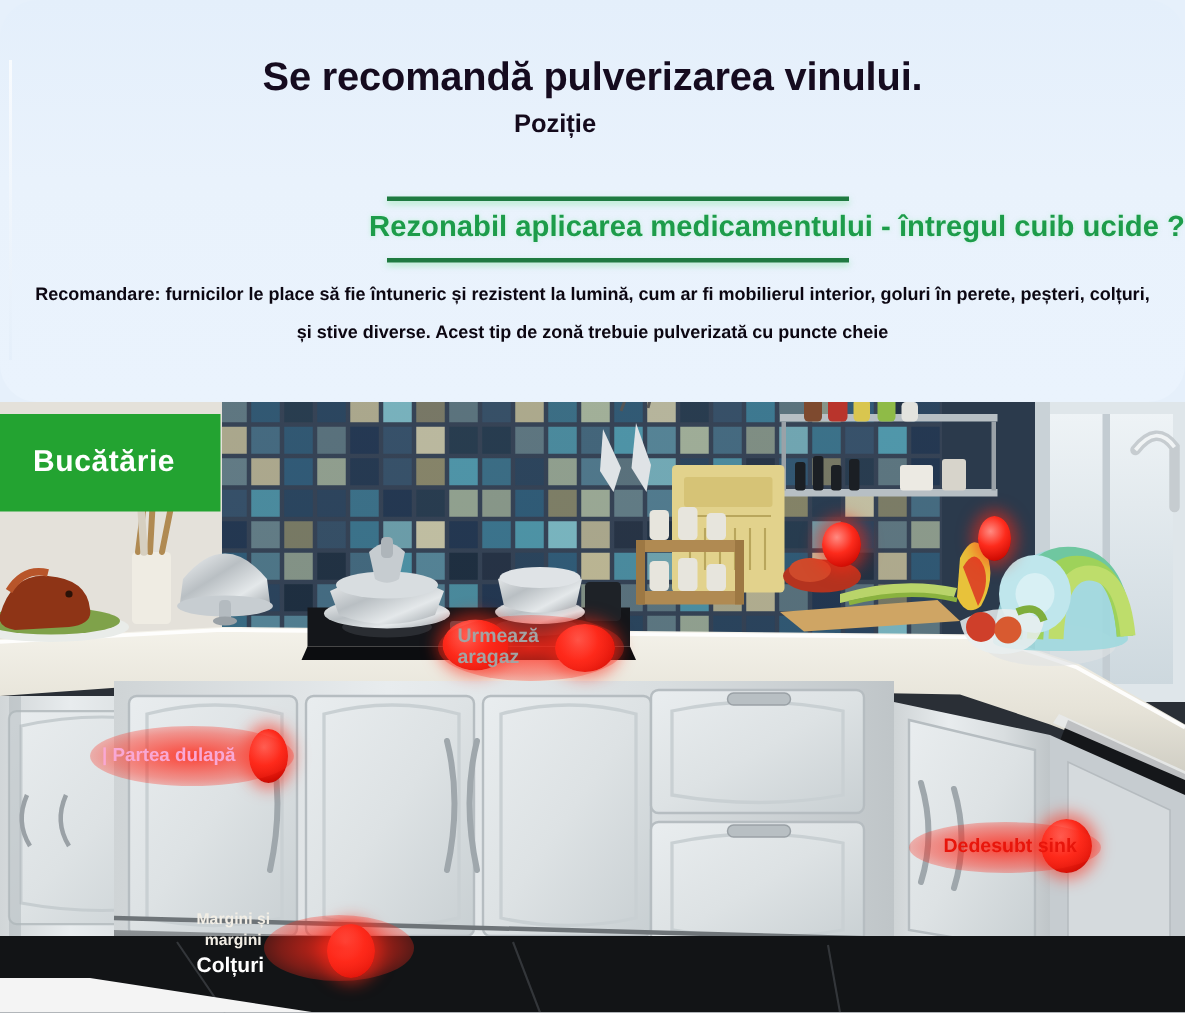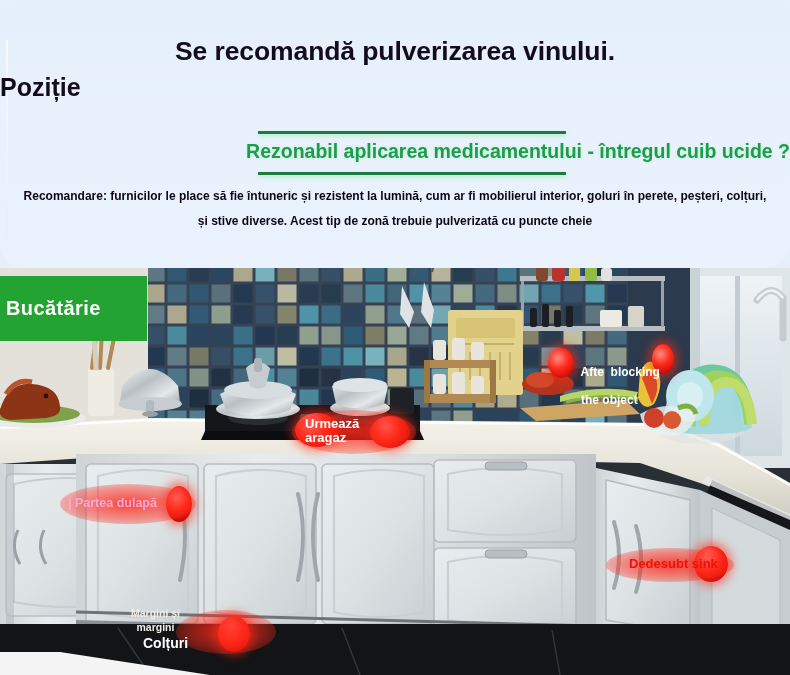--- a/index.html
+++ b/index.html
@@ -42,21 +42,22 @@
     text-align: center;
     font-size: 26.5px;
     font-weight: bold;
     color: #150b1f;
     letter-spacing: -0.1px;
   }
   .title-2 {
     position: absolute;
     left: 0; top: 73px;
     width: 740px;
-    font-size: 25px;
+    text-align: center;
+    font-size: 17px;
     font-weight: bold;
     color: #140a1c;
   }
   .rule {
     position: absolute;
     left: 258px;
     width: 308px;
     height: 3px;
     background: #1f7a41;
     box-shadow: 0 2px 4px rgba(120,230,150,.55);
@@ -99,21 +100,21 @@
   .room-badge {
     position: absolute;
     left: 0; top: 8px;
     width: 147px;
     height: 65px;
     background: #23a331;
     display: flex;
     align-items: center;
   }
   .room-badge span {
-    padding-left: 6px;
+    padding-left: 22px;
     color: #ffffff;
     font-size: 20px;
     font-weight: bold;
     letter-spacing: .4px;
   }
 
   
   .marker {
     position: absolute;
     border-radius: 50%;
@@ -125,27 +126,27 @@
     border-radius: 50%;
     background: radial-gradient(ellipse at 50% 50%, rgba(255,40,25,.85) 0%, rgba(255,40,25,.45) 55%, rgba(255,40,25,0) 100%);
   }
   .hot-label {
     position: absolute;
     font-weight: bold;
     white-space: pre;
     line-height: 14px;
   }
 
-  .lbl-stove   { left: 305px; top: 149px; font-size: 13px; color:#ffffff; }
+  .lbl-stove   { left: 305px; top: 149px; font-size: 13px; color:#a3a3a3; }
   .lbl-cabside { left: 68px;  top: 228px; font-size: 12.5px; color:#f9a8d4; }
   .lbl-sink    { left: 604px; top: 289px; font-size: 13px; color:#e8150b;padding-left:25px; }
   .lbl-block   { left: 561px; top: 83px;  font-size: 12px; }
   .lbl-block .b1 { color:#ffffff; }
   .lbl-edges   { left: 131px; top: 338px; font-size: 10.5px; color:#f2eee5;text-align:center; }
-  .lbl-corners { left: 131px; top: 368px; font-size: 14px; color:#ffffff;margin-left:12px; }
+  .lbl-corners { left: 131px; top: 368px; font-size: 14px; color:#ffffff; }
 </style>
 </head>
 <body>
 
 <div id="page">
 
   <div class="header">
     <div class="header-edge"></div>
 
     <div class="title-1">Se recomandă pulverizarea vinului.</div>
@@ -616,24 +617,20 @@
     <div class="marker" style="left:166px; top:218px; width:26px; height:36px;"></div>
     <div class="marker-soft" style="left:60px; top:216px; width:136px; height:40px;"></div>
     <div class="hot-label lbl-cabside">| Partea dulapă</div>
 
     <div class="marker" style="left:694px; top:278px; width:34px; height:36px;"></div>
     <div class="marker-soft" style="left:606px; top:280px; width:128px; height:34px;"></div>
     <div class="hot-label lbl-sink">Dedesubt sink</div>
 
     <div class="marker" style="left:548px; top:80px; width:26px; height:30px;"></div>
     <div class="marker" style="left:652px; top:76px; width:22px; height:30px;"></div>
-    <div class="hot-label lbl-block">
-      <span class="b1">Afte  blocking</span><br>
-      <span class="b1">the object</span>
-    </div>
 
     <div class="marker" style="left:218px; top:348px; width:32px; height:36px;"></div>
     <div class="marker-soft" style="left:176px; top:342px; width:100px; height:44px;"></div>
     <div class="hot-label lbl-edges">Margini și
 margini</div>
     <div class="hot-label lbl-corners">Colțuri</div>
   </div>
 </div>
 
 </body></html>

